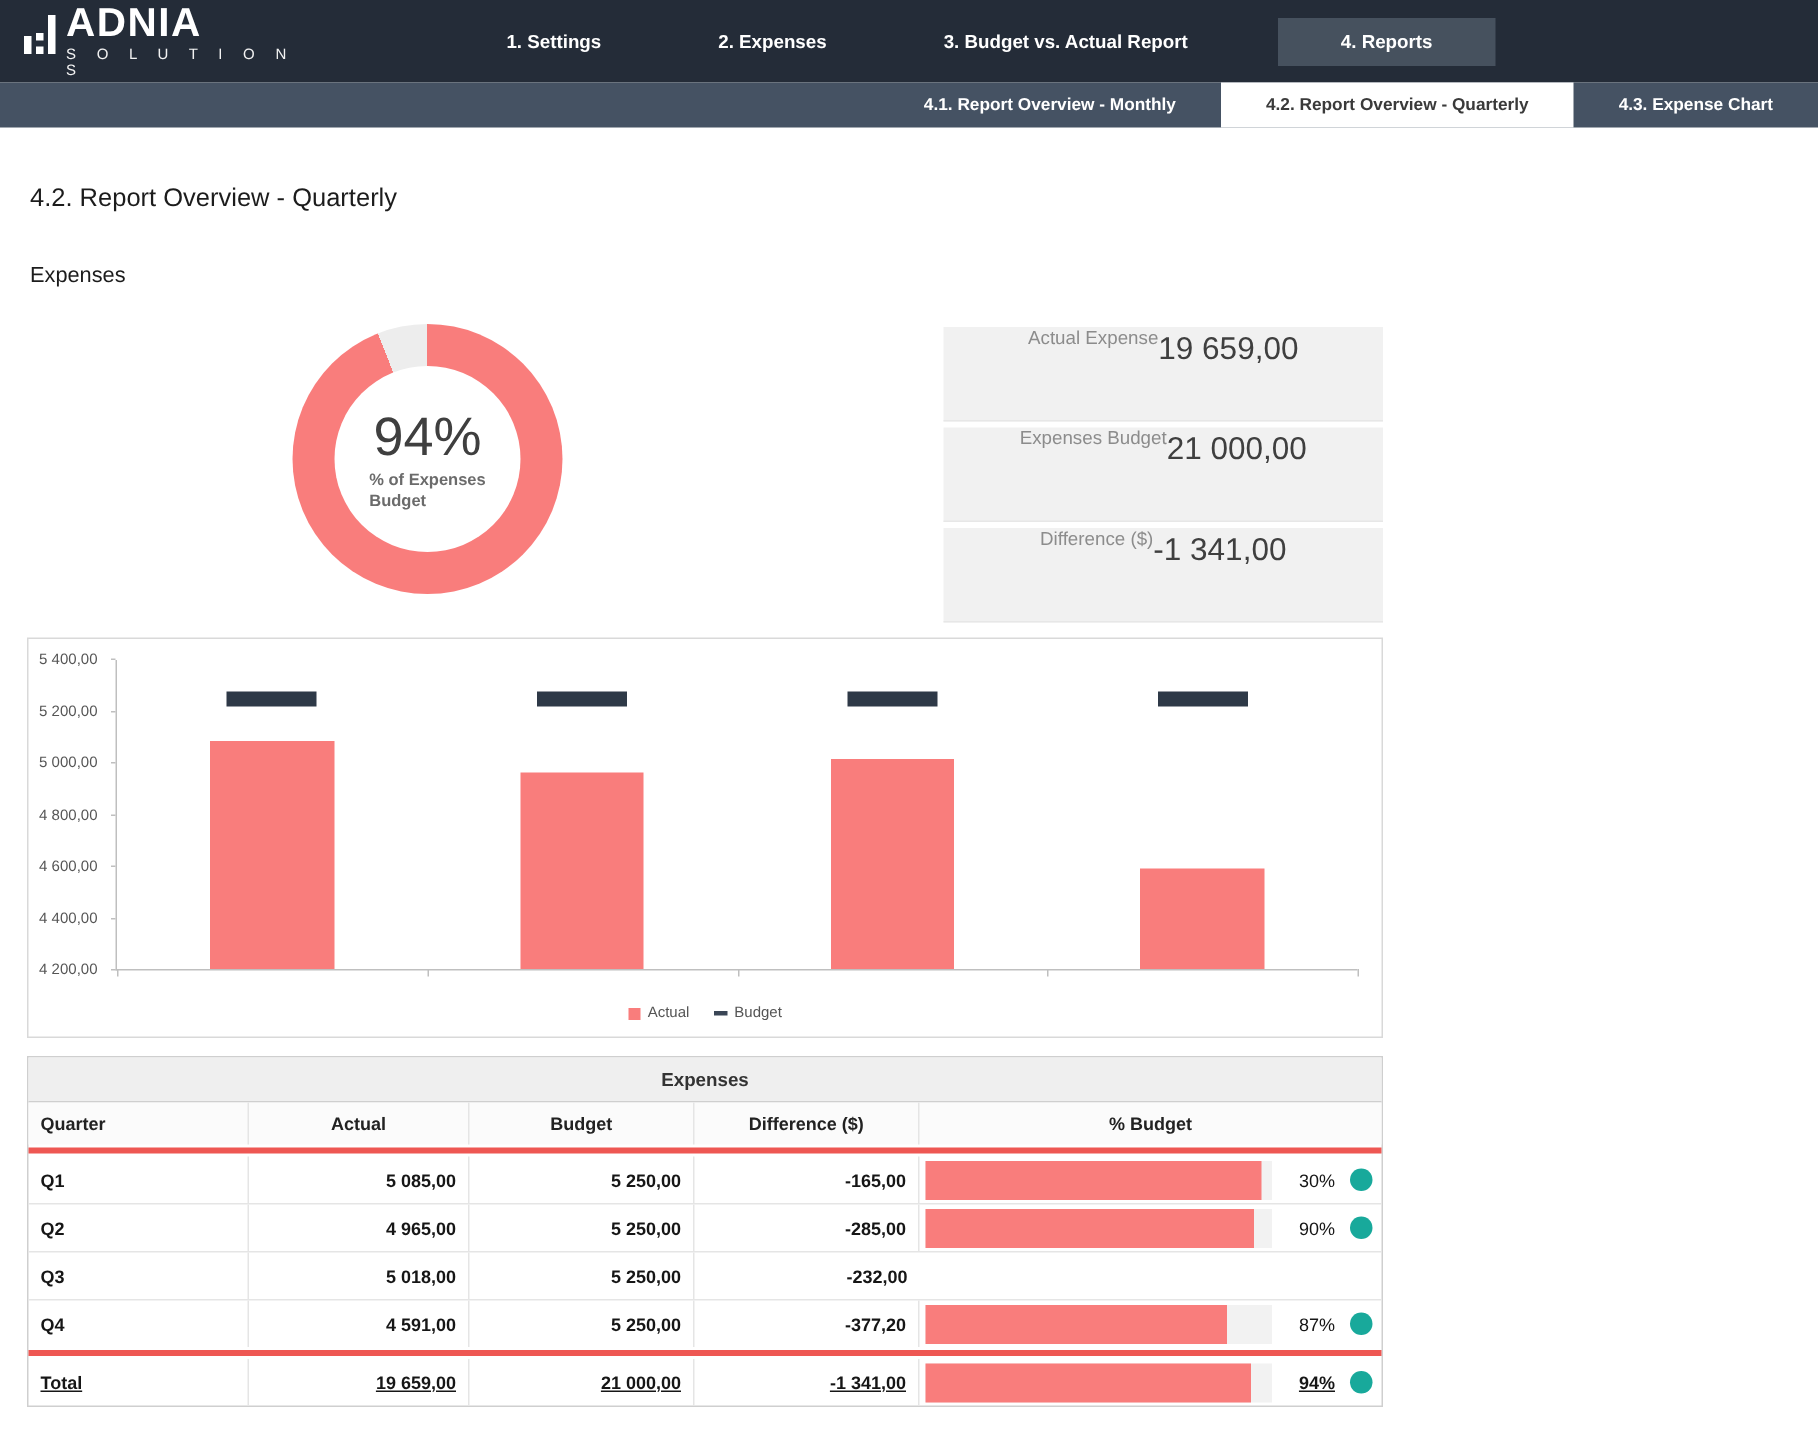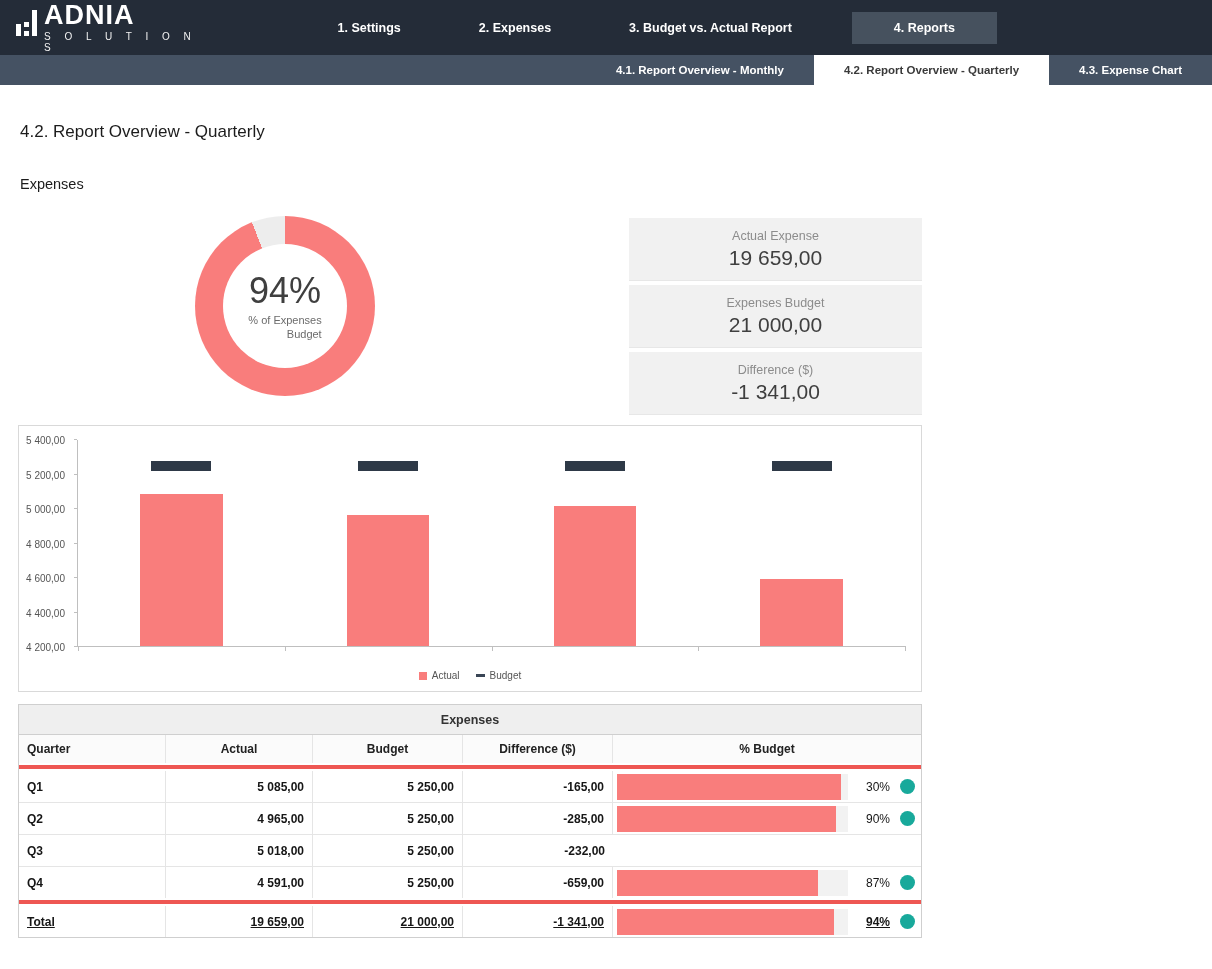--- a/index.html
+++ b/index.html
@@ -33,23 +33,23 @@
   .page-title { font-size:17px; color:#1c1c1c; margin:37px 0 0 2px; }
   .section-title { font-size:14.5px; color:#1c1c1c; margin:34px 0 0 2px; }
 
   
   .summary { display:flex; margin-top:24px; }
   .donut-wrap { margin-left:177px; width:180px; height:180px; position:relative; }
   .donut { width:180px; height:180px; border-radius:50%; position:relative; }
   .donut-hole { position:absolute; left:28px; top:28px; width:124px; height:124px; border-radius:50%;
     background:#fff; display:flex; flex-direction:column; align-items:center; justify-content:center; }
   .donut-pct { font-size:36px; color:#3f3f3f; line-height:38px; }
-  .donut-cap { font-size:11px; color:#6b6b6b; text-align:right; line-height:14px; margin-top:3px; }
+  .donut-cap { font-size:11px; color:#6b6b6b; text-align:left; line-height:14px; margin-top:3px;font-weight:bold; }
   .cards { margin-left:auto; width:293px; display:flex; flex-direction:column; gap:4px; margin-top:2px; }
-  .card { background:#f1f1f1; height:63px; display:flex; flex-direction:column; align-items:center;
+  .card { background:#f1f1f1; height:63px; display:flex; 
     justify-content:center; border-bottom:1px solid #e7e7e7; }
   .card-label { font-size:12.5px; color:#8c8c8c; }
   .card-value { font-size:21px; color:#3f3f3f; margin-top:3px; }
 
   
   .chart-panel { margin-top:10px; height:267px; border:1px solid #d9d9d9; position:relative; }
   .plot { position:absolute; left:58px; right:16px; top:14px; bottom:44px;
     border-left:1px solid #bfbfbf; border-bottom:1px solid #bfbfbf; display:flex; }
   .ylabels { position:absolute; left:0; width:52px; top:14px; bottom:44px; }
   .ytick { position:absolute; right:6px; font-size:10px; color:#555; transform:translateY(50%); }
@@ -243,21 +243,21 @@
         <div class="t-grid t-row">
           <div class="cell c-left">Q3</div>
           <div class="cell c-right">5 018,00</div>
           <div class="cell c-right">5 250,00</div>
           <div class="cell c-right">-232,00</div>
         </div>
         <div class="t-grid t-row">
           <div class="cell c-left">Q4</div>
           <div class="cell c-right">4 591,00</div>
           <div class="cell c-right">5 250,00</div>
-          <div class="cell c-right">-659,00</div>
+          <div class="cell c-right">-377,20</div>
           <div class="pct-cell">
             <div class="pct-track">
               <div class="pct-fill" style="width: 87%;"></div>
             </div>
             <div class="pct-text">87%</div>
             <div class="pct-dot"></div>
           </div>
         </div>
       </div>
     <div class="red-line"></div>

